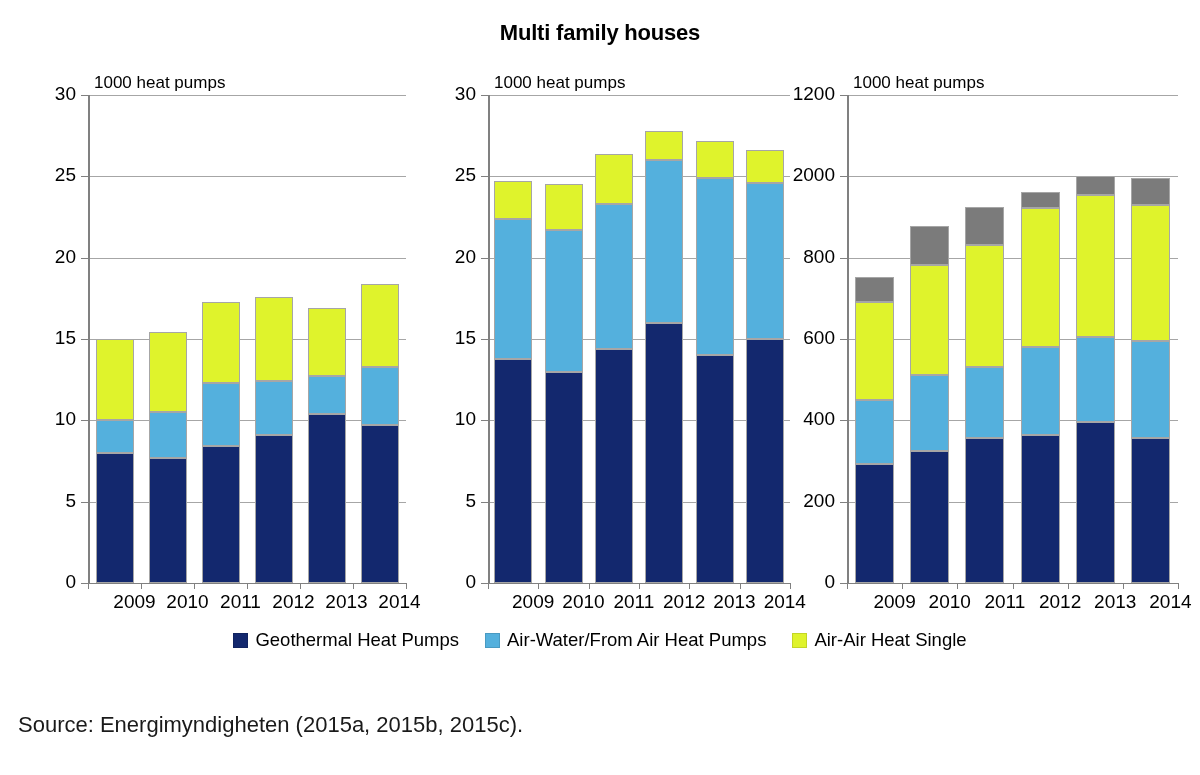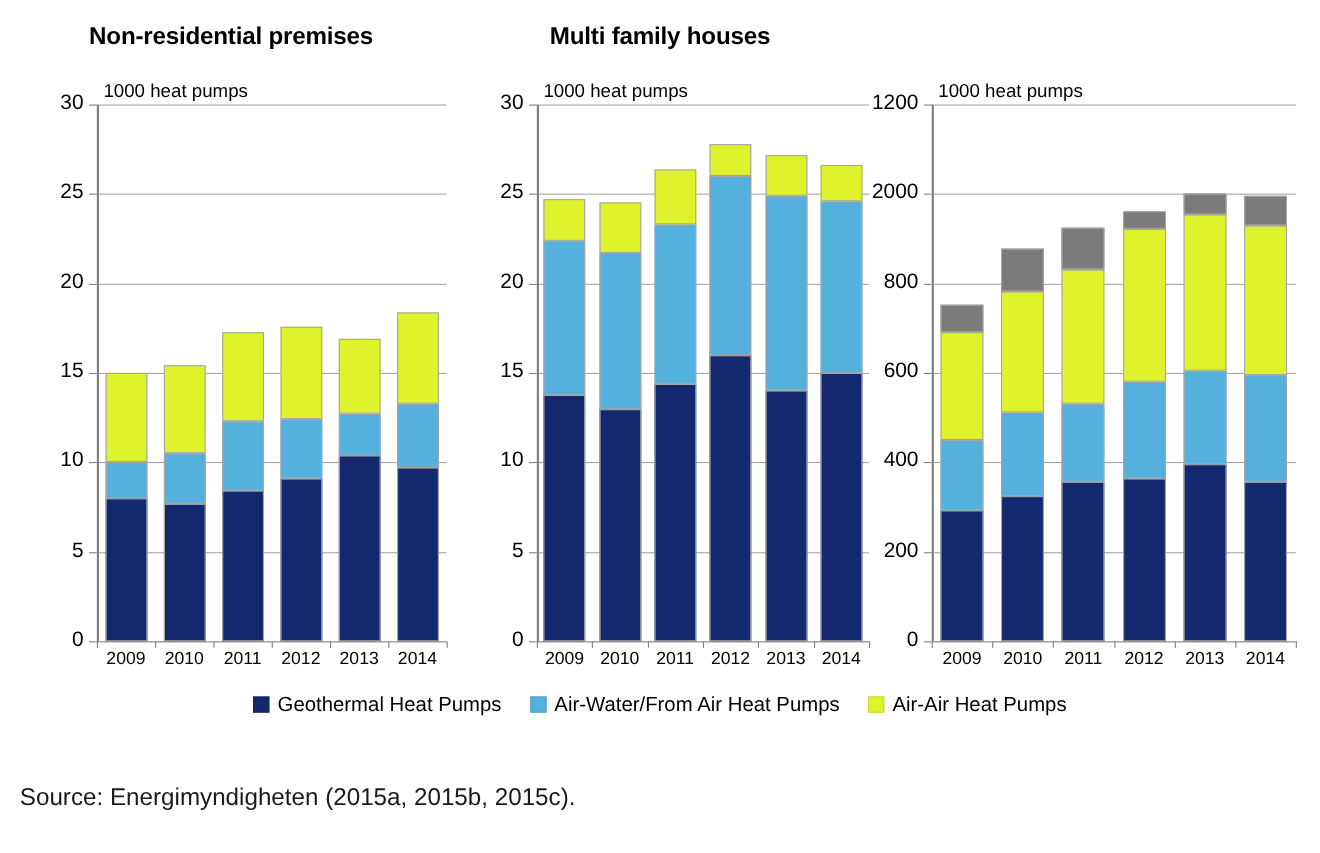--- a/index.html
+++ b/index.html
@@ -49,22 +49,23 @@
   .ytick-mark{
     position:absolute;
     width:7px;height:1px;background:#808080;
   }
   .xtick-mark{
     position:absolute;
     width:1px;height:6px;background:#808080;
   }
   .xtick-label{
     position:absolute;
-    font-size:16px;color:#000;text-align:center;
+    font-size:19px;color:#000;text-align:center;
     white-space:nowrap;
+    margin-left:20px;
   }
 
   .bar{position:absolute;bottom:0;}
   .seg{
     position:absolute;left:0;width:100%;
     box-sizing:border-box;
     border:1px solid #a6a6a6;
   }
 
   
@@ -86,21 +87,20 @@
     font-size:22px;color:#1a1a1a;white-space:nowrap;text-align:center;
   }
 </style>
 </head>
 <body>
 
 <div class="figure">
 
   <div class="panels">
     <div class="panel" id="panel-0">
-      <div class="panel-title">Non-residential premises</div>
       <div class="plot-wrap">
           <div class="axis-unit" style="left: 94px; top: 73px;">1000 heat pumps</div>
           <div class="plot" style="left: 88px; top: 95px; width: 318px; height: 488px;">
             <div class="gridline base" style="top: 488px; background: transparent;"></div>
             <div class="gridline" style="top: 406.667px;"></div>
             <div class="gridline" style="top: 325.333px;"></div>
             <div class="gridline" style="top: 244px;"></div>
             <div class="gridline" style="top: 162.667px;"></div>
             <div class="gridline" style="top: 81.3333px;"></div>
             <div class="gridline" style="top: 0px;"></div>
@@ -322,19 +322,19 @@
       <div class="legend-item">
         <span class="legend-swatch" style="background: rgb(19, 40, 110);"></span>
         <span class="legend-label">Geothermal Heat Pumps</span>
       </div>
       <div class="legend-item">
         <span class="legend-swatch" style="background: rgb(84, 176, 221);"></span>
         <span class="legend-label">Air-Water/From Air Heat Pumps</span>
       </div>
       <div class="legend-item">
         <span class="legend-swatch" style="background: rgb(223, 243, 44);"></span>
-        <span class="legend-label">Air-Air Heat Pumps</span>
+        <span class="legend-label">Air-Air Heat Single</span>
       </div>
     </div>
 
   <div class="source">Source:  Energimyndigheten (2015a, 2015b, 2015c).</div>
 
 </div>
 
 </body></html>

